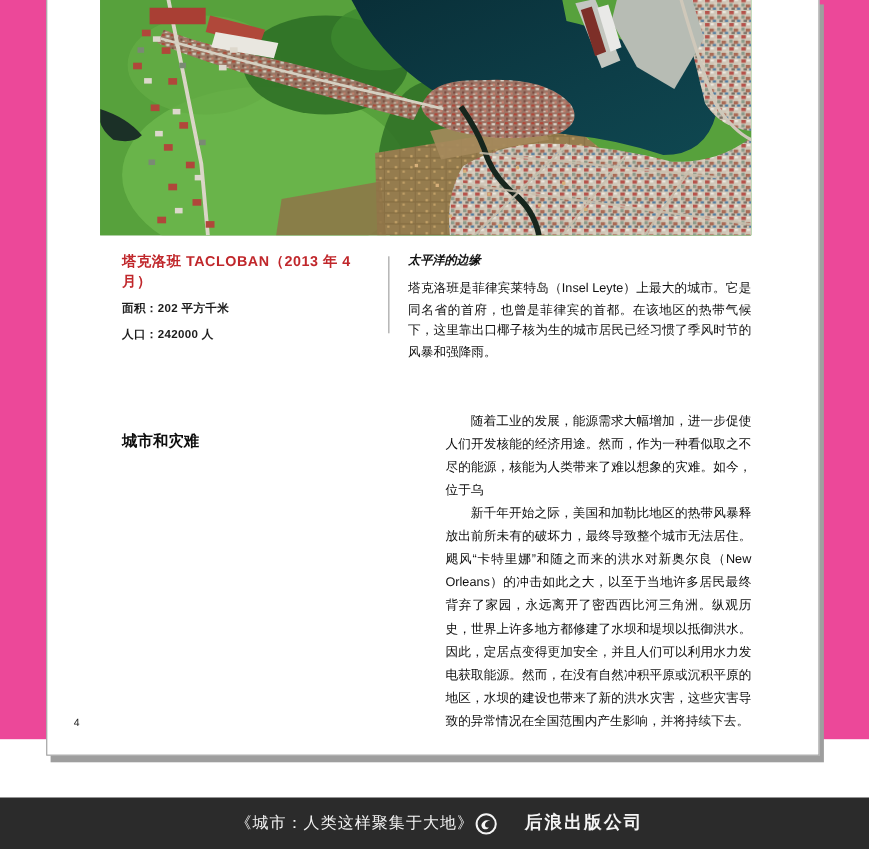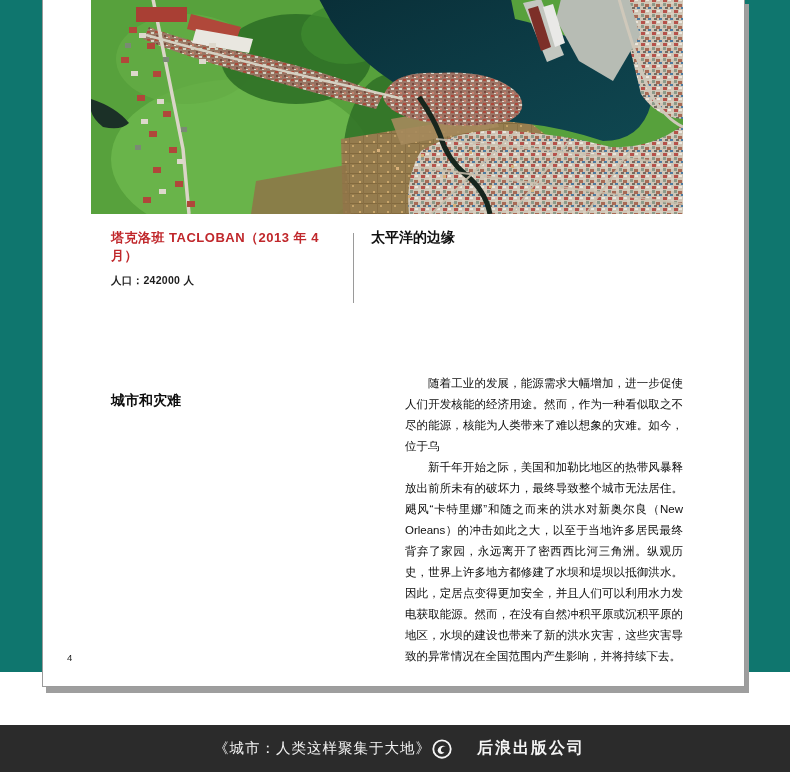--- a/index.html
+++ b/index.html
@@ -1,35 +1,35 @@
 <!DOCTYPE html>
 <html><head>
 <meta charset="utf-8">
 <style>
   * { margin:0; padding:0; box-sizing:border-box; }
   html,body { width:790px; height:772px; background:#ffffff; overflow:hidden;
     font-family:"Liberation Sans", sans-serif; }
-  .stage { position:relative; width:790px; height:672px; background:#0f766e; }
+  .stage { position:relative; width:790px; height:672px; background:#ec4899; }
 
   
   .sheet { position:absolute; left:42px; top:-2px; width:703px; height:689px;
     background:#ffffff; border:1px solid #9b9b9b;
     box-shadow:4px 6px 0 #9e9e9e; }
 
   .sat { position:absolute; left:48px; top:0; width:592px; height:215px; overflow:hidden; background:#4f9638; }
   .sat svg { display:block; width:100%; height:100%; }
 
   
   .cap { position:absolute; left:68px; top:230px; width:572px; }
   .cap-left { position:absolute; left:0; top:0; width:212px; }
   .cap-title { font-size:13px; font-weight:bold; letter-spacing:0.5px; }
   .cap-line { margin-top:9px; font-size:10.5px; font-weight:600; color:#1c1c1c; letter-spacing:0.3px; }
   .cap-divider { position:absolute; left:242px; top:4px; width:1px; height:70px; background:#9a9a9a; }
   .cap-right { position:absolute; left:260px; top:0; width:312px; }
-  .cap-right h3 { font-size:14px; font-weight:bold; color:#111; }
+  .cap-right h3 { font-size:11px; font-weight:bold; color:#111;font-style:italic; }
   .cap-right p { margin-top:9px; font-size:11.5px; line-height:19.5px; color:#111;
     text-align:justify; }
 
   
   .article { position:absolute; left:68px; top:374px; width:572px; display:flex; gap:16px; }
   .col { width:278px; font-size:11.5px; line-height:21px; color:#0d0d0d; text-align:justify; }
   .col p { text-indent:2em; }
   .col h4 { font-size:14px; font-weight:bold; margin:17px 0 10px 0; }
 
   .pagenum { position:absolute; left:24px; top:653px; font-size:9.5px; color:#222; }
@@ -168,25 +168,27 @@
             <rect x="440" y="190" width="3" height="3"></rect>
           <rect x="317" y="196" width="3" height="3"></rect>
             <rect x="362" y="205" width="3" height="3"></rect>
         </g>
       </svg>
     </div>
 
     <div class="cap">
       <div class="cap-left">
         <div class="cap-title" style="color: rgb(192, 39, 43);">塔克洛班  TACLOBAN（2013 年 4 月）</div>
+        <div class="cap-line">面积：202 平方千米</div>
         <div class="cap-line">人口：242000 人</div>
       </div>
       <div class="cap-divider" style="background: rgb(154, 154, 154);"></div>
       <div class="cap-right">
         <h3>太平洋的边缘</h3>
+        <p>塔克洛班是菲律宾莱特岛（Insel Leyte）上最大的城市。它是同名省的首府，也曾是菲律宾的首都。在该地区的热带气候下，这里靠出口椰子核为生的城市居民已经习惯了季风时节的风暴和强降雨。</p>
       </div>
     </div>
 
     <div class="article">
       <div class="col">
         <h4>城市和灾难</h4>
       </div>
       <div class="col">
         <p>随着工业的发展，能源需求大幅增加，进一步促使人们开发核能的经济用途。然而，作为一种看似取之不尽的能源，核能为人类带来了难以想象的灾难。如今，位于乌</p>
         <p>新千年开始之际，美国和加勒比地区的热带风暴释放出前所未有的破坏力，最终导致整个城市无法居住。飓风“卡特里娜”和随之而来的洪水对新奥尔良（New Orleans）的冲击如此之大，以至于当地许多居民最终背弃了家园，永远离开了密西西比河三角洲。纵观历史，世界上许多地方都修建了水坝和堤坝以抵御洪水。因此，定居点变得更加安全，并且人们可以利用水力发电获取能源。然而，在没有自然冲积平原或沉积平原的地区，水坝的建设也带来了新的洪水灾害，这些灾害导致的异常情况在全国范围内产生影响，并将持续下去。</p>

